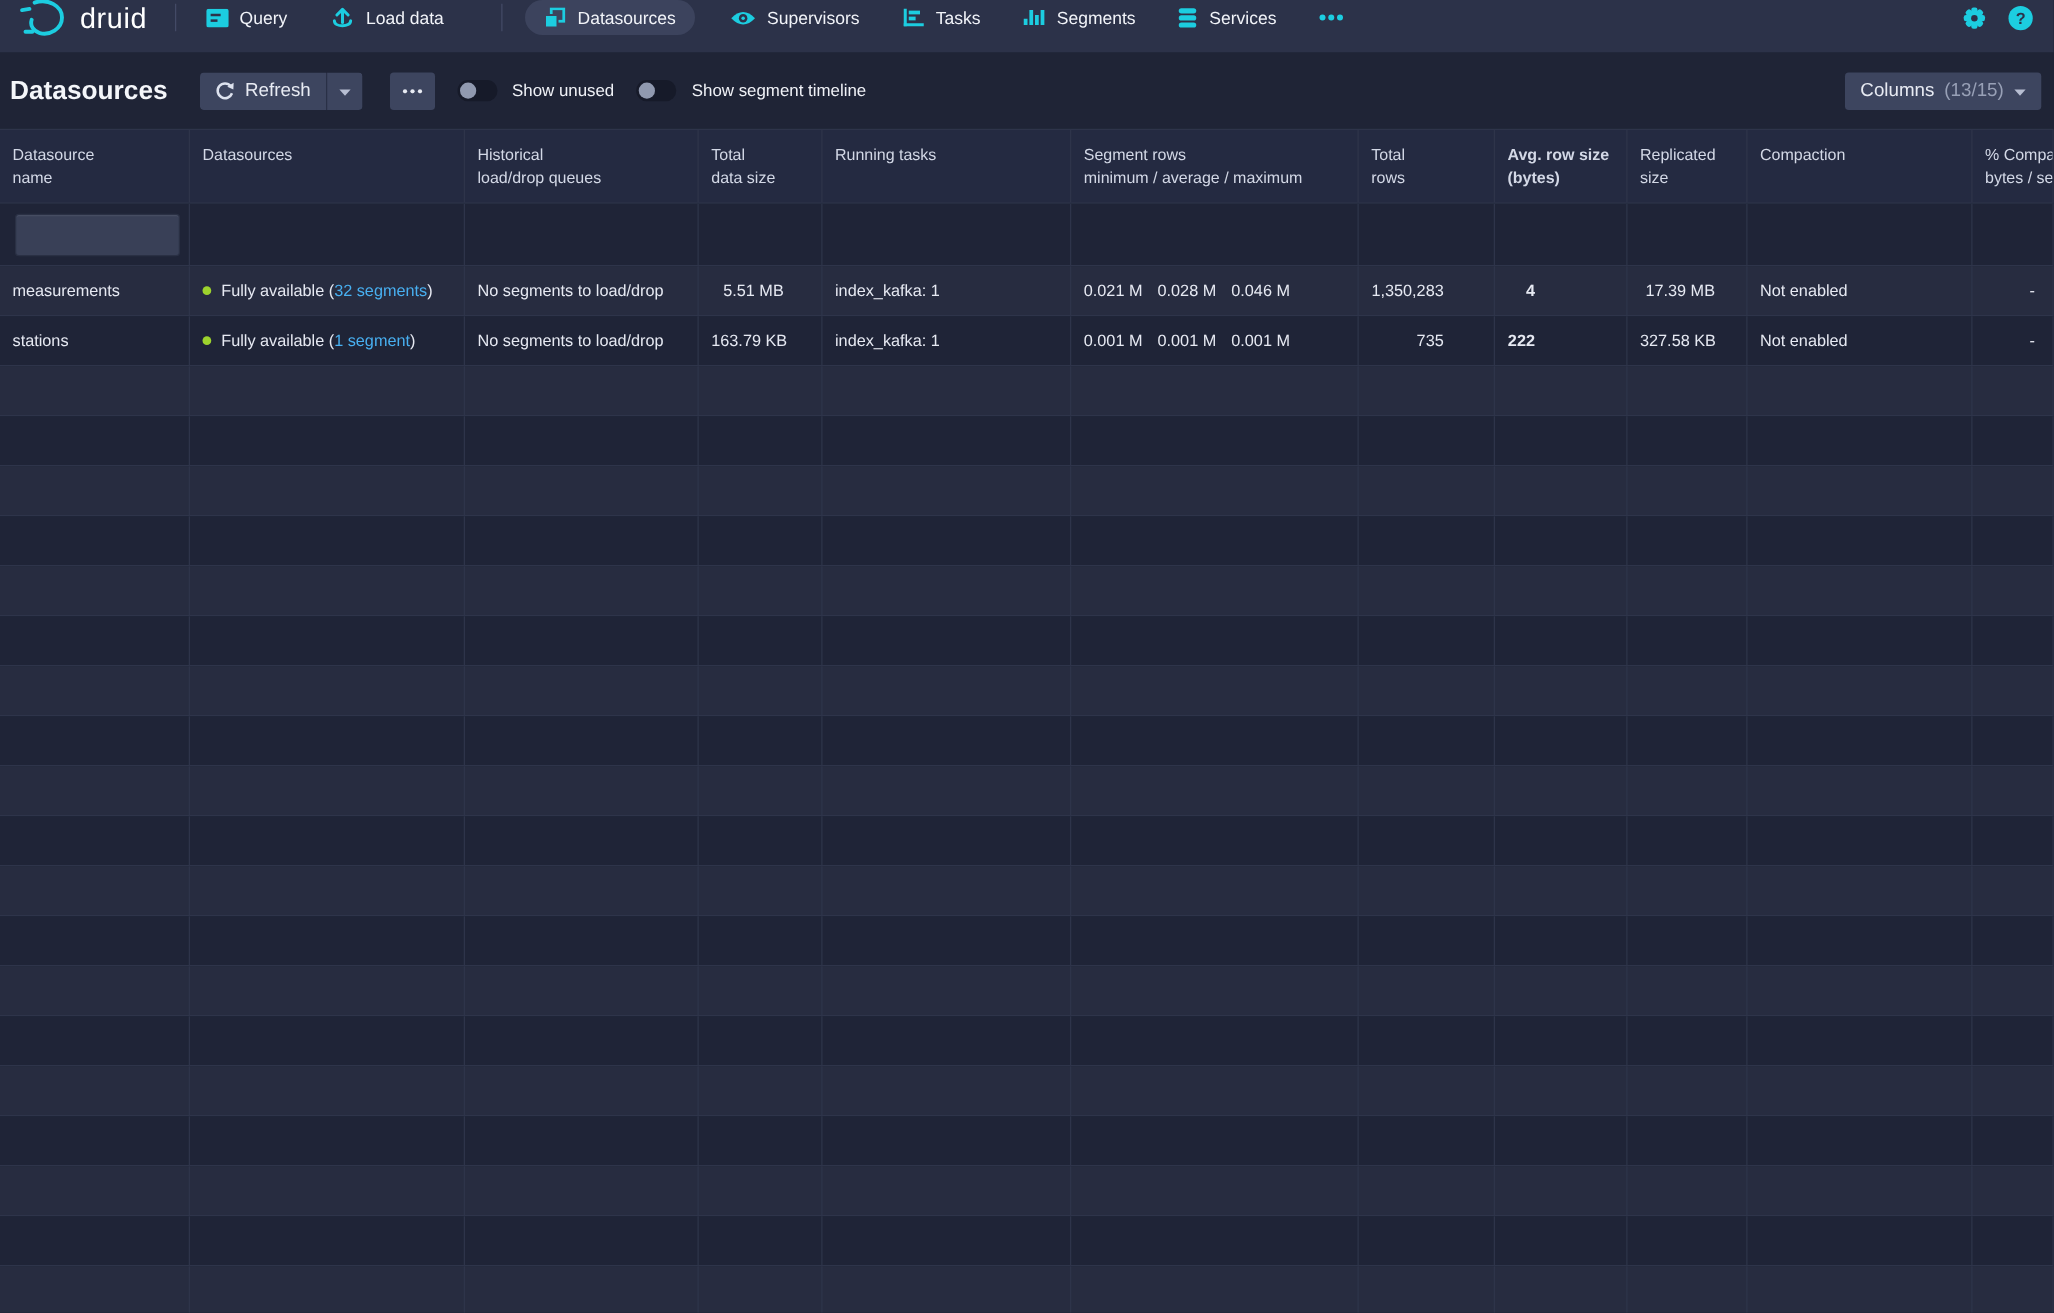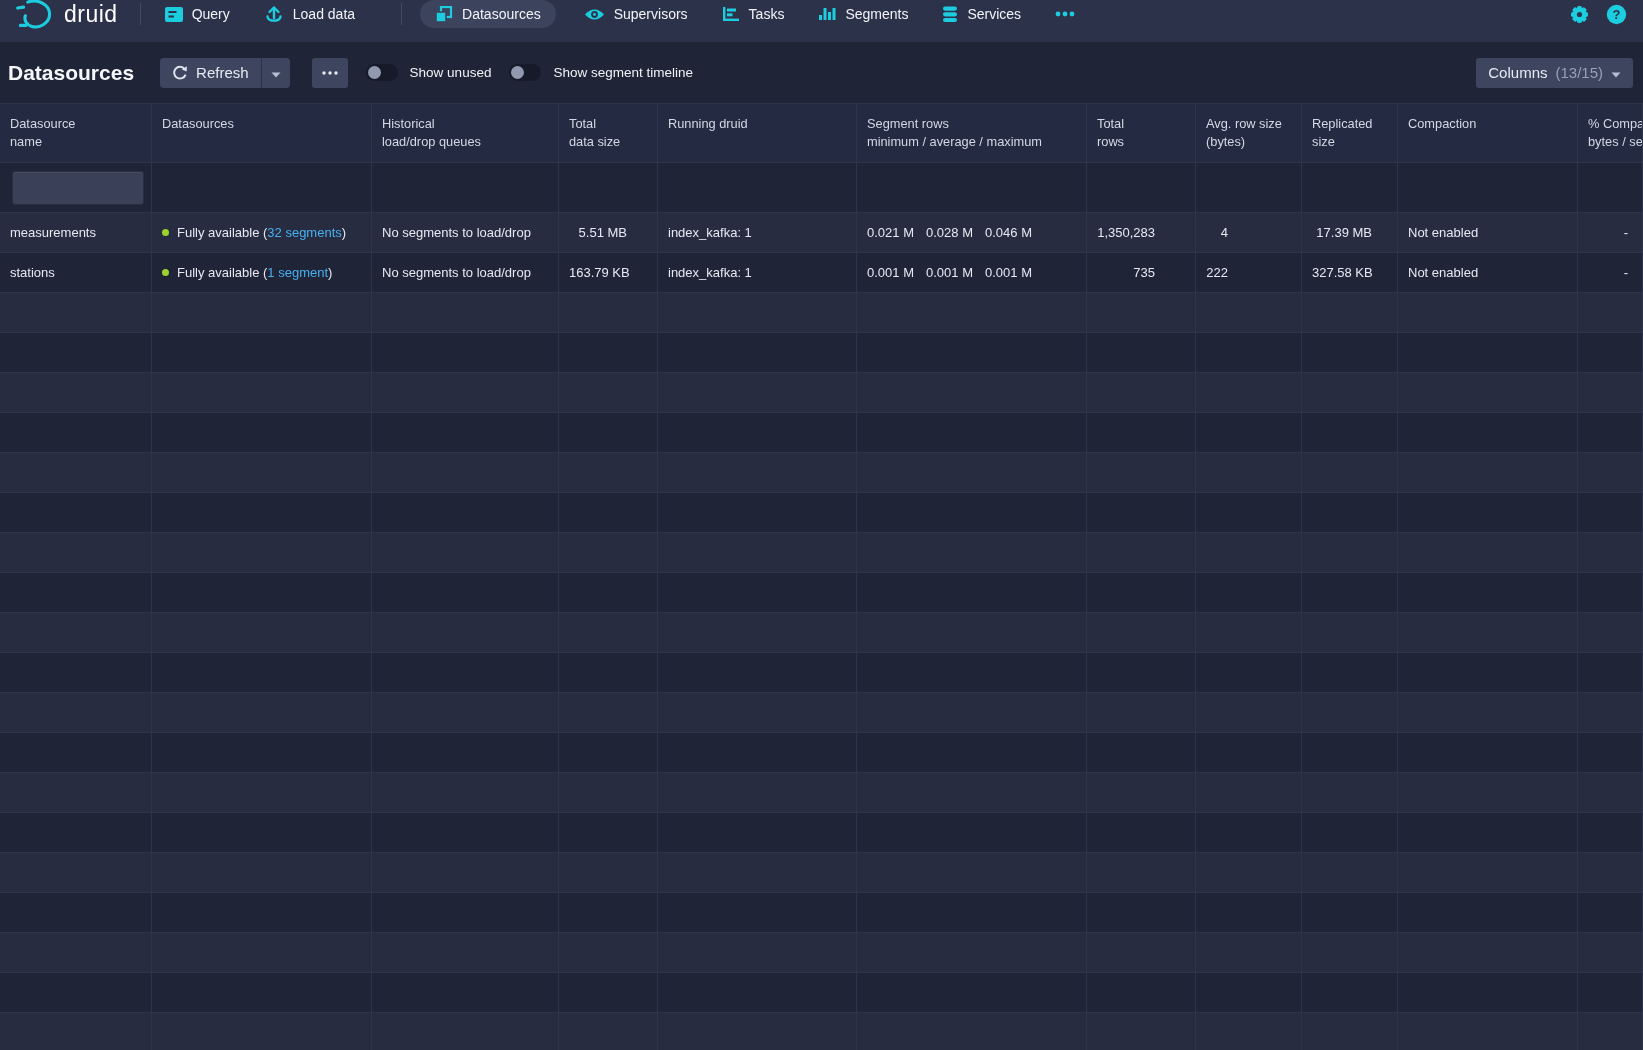--- a/index.html
+++ b/index.html
@@ -65,21 +65,21 @@
   .trow.dark{background:var(--row-dark);}
   .c{display:flex;align-items:center;padding:0 10px;font-size:13px;color:var(--text);
     border-right:1px solid var(--border);flex:none;overflow:hidden;white-space:nowrap;}
   .c0,.fc.c0,.th.c0{width:152px;}
   .c1,.fc.c1,.th.c1{width:220px;}
   .c2,.fc.c2,.th.c2{width:187px;}
   .c3,.fc.c3,.th.c3{width:99px;}
   .c4,.fc.c4,.th.c4{width:199px;}
   .c5,.fc.c5,.th.c5{width:230px;}
   .c6,.fc.c6,.th.c6{width:109px;}
-  .c7,.fc.c7,.th.c7{width:106px;}
+  .c7,.fc.c7,.th.c7{width:106px;font-weight:bold;}
   .c8,.fc.c8,.th.c8{width:96px;}
   .c9,.fc.c9,.th.c9{width:180px;}
   .c10,.fc.c10,.th.c10{width:65px;}
   .dot{width:7px;height:7px;border-radius:50%;background:var(--green);margin-right:8px;flex:none;}
   .lnk{color:var(--link);cursor:pointer;text-decoration:none;}
   .brace{display:inline-block;text-align:right;}
   .b58{width:58px;}
   .b22{width:22px;}
   .b60{width:60px;}
   .b40{width:40px;}
@@ -293,21 +293,21 @@
       </div>
     <div class="th c2">
         <div>Historical</div>
         <div>load/drop queues</div>
       </div>
     <div class="th c3">
         <div>Total</div>
         <div>data size</div>
       </div>
     <div class="th c4">
-        <div>Running druid</div>
+        <div>Running tasks</div>
         <div></div>
       </div>
     <div class="th c5">
         <div>Segment rows</div>
         <div>minimum / average / maximum</div>
       </div>
     <div class="th c6">
         <div>Total</div>
         <div>rows</div>
       </div>

